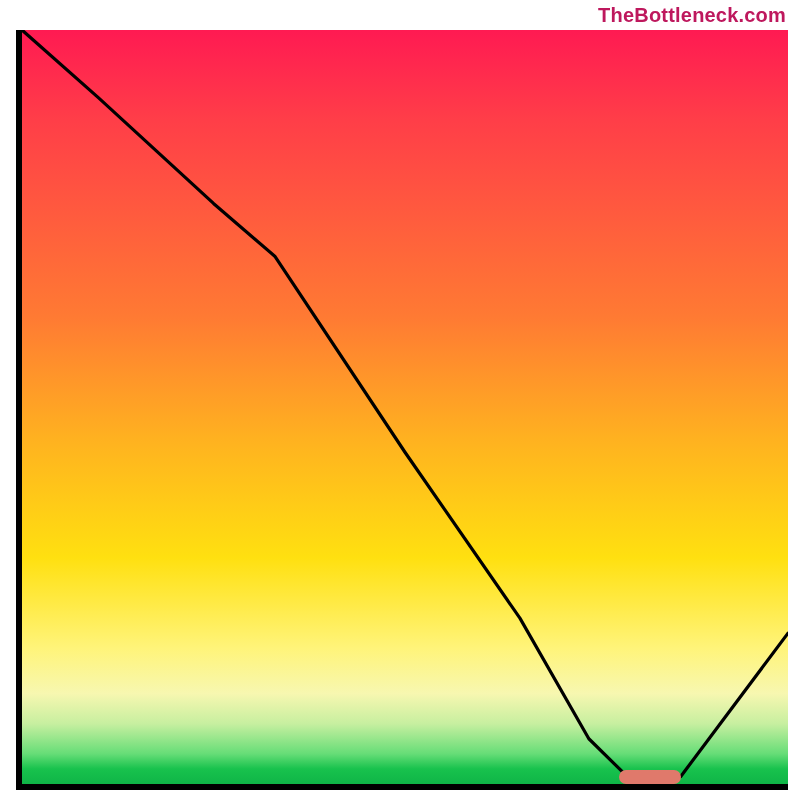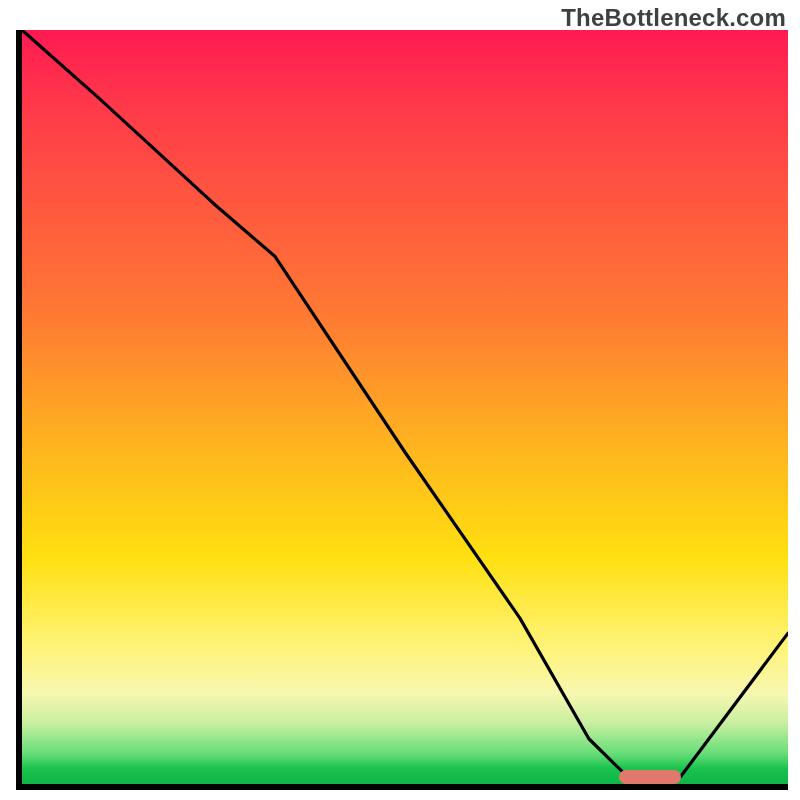--- a/index.html
+++ b/index.html
@@ -8,23 +8,23 @@
     height: 800px;
     background: #ffffff;
     position: relative;
     font-family: Arial, Helvetica, sans-serif;
     overflow: hidden;
   }
   .attribution {
     position: absolute;
     top: 4px;
     right: 14px;
-    font-size: 24px;
+    font-size: 20px;
     font-weight: bold;
-    color: #404040;
+    color: #be185d;
     letter-spacing: 0.2px;
     z-index: 10;
   }
   .plot-frame {
     position: absolute;
     
     left: 16px;
     top: 30px;
     width: 772px;   
     height: 760px;  

